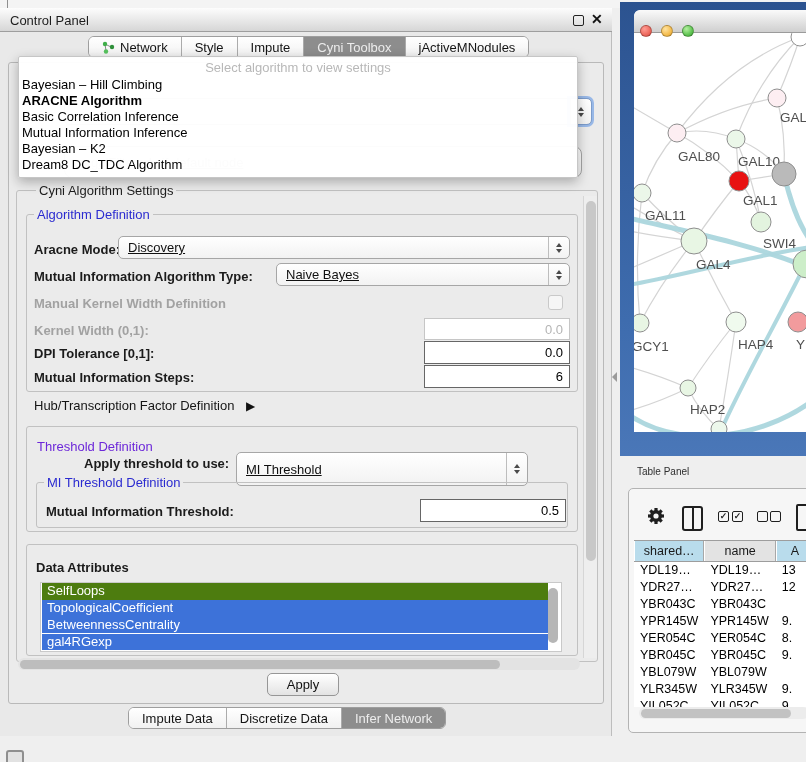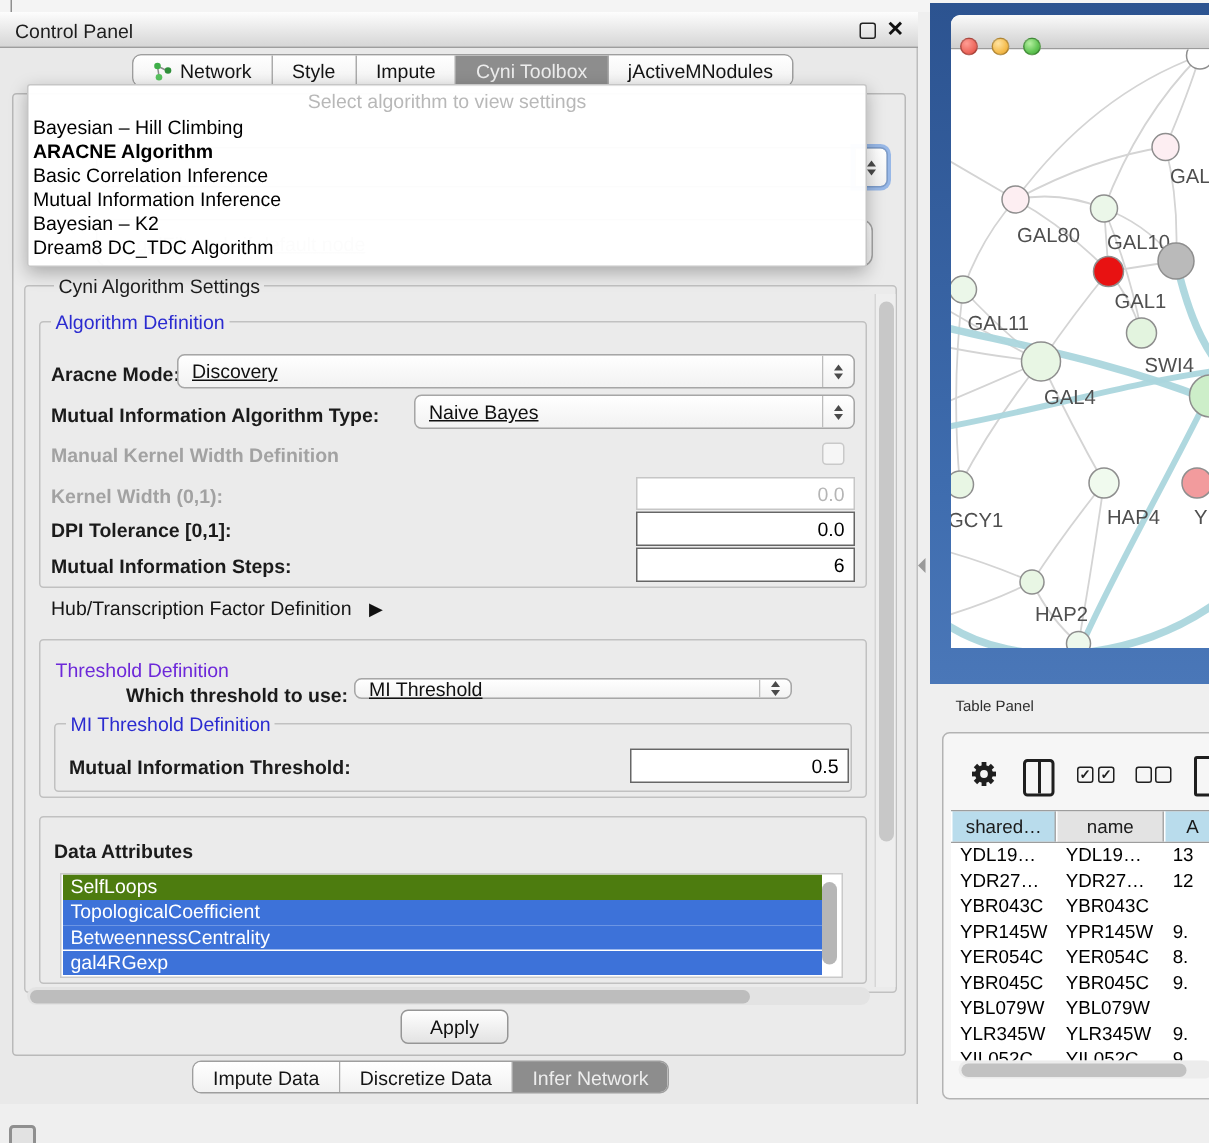--- a/index.html
+++ b/index.html
@@ -210,22 +210,22 @@
   <div class="tfield" style="left:424px; top:365px; width:146px; height:23px;">6</div>
 
   <div class="expander" style="left:34px; top:398px;">
     <span>Hub/Transcription Factor Definition</span>
     <span class="arr">▶</span>
   </div>
 
   <div class="group" style="left:26px; top:426px; width:552px; height:106px;"></div>
   <span class="gtitle" style="left:34px; top:419px; color:#6d28d9;margin-top:20px;">Threshold Definition</span>
 
-  <span class="lbl" style="left:84px; top:456px;">Which threshold to use:</span>
-  <div class="combo" style="left:236px; top:452px; width:292px; height:14px;">
+  <span class="lbl" style="left:84px; top:456px;">Apply threshold to use:</span>
+  <div class="combo" style="left:236px; top:452px; width:292px; height:34px;">
     <span class="ct">MI Threshold</span>
     <span class="ca">
         <span class="tri-up"></span>
         <span class="tri-dn"></span>
       </span>
   </div>
 
   <div class="group" style="left:36px; top:482px; width:532px; height:46px;"></div>
   <span class="gtitle" style="left:44px; top:475px; color:#2b2bd0;">MI Threshold Definition</span>
   <span class="lbl" style="left:46px; top:504px;">Mutual Information Threshold:</span>

